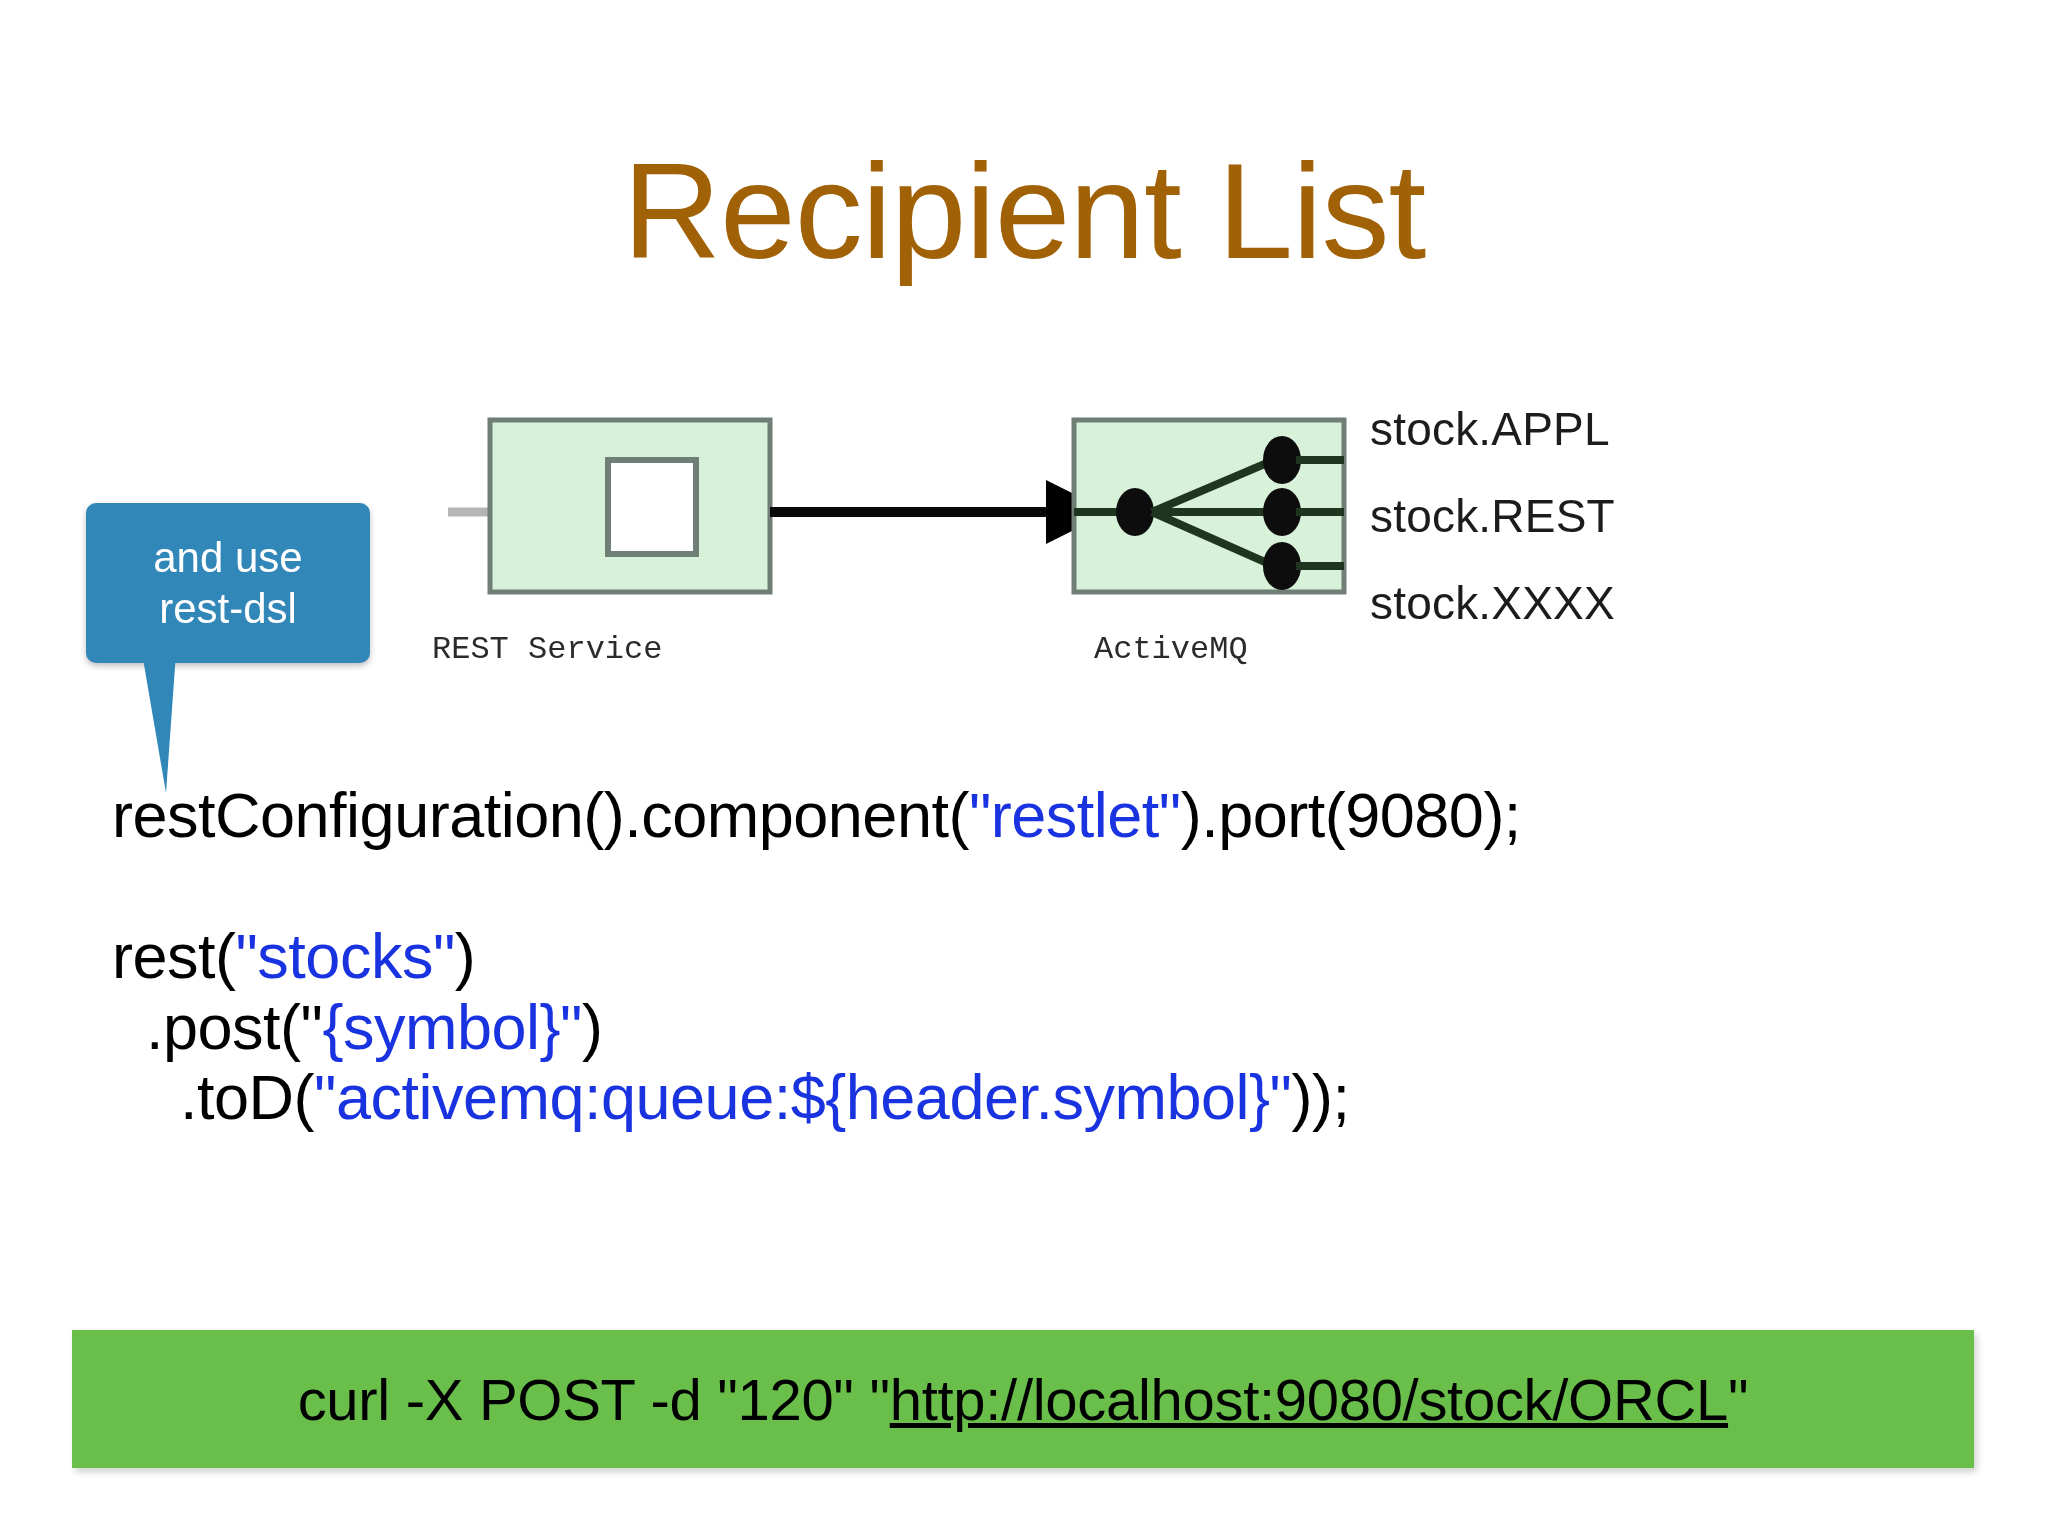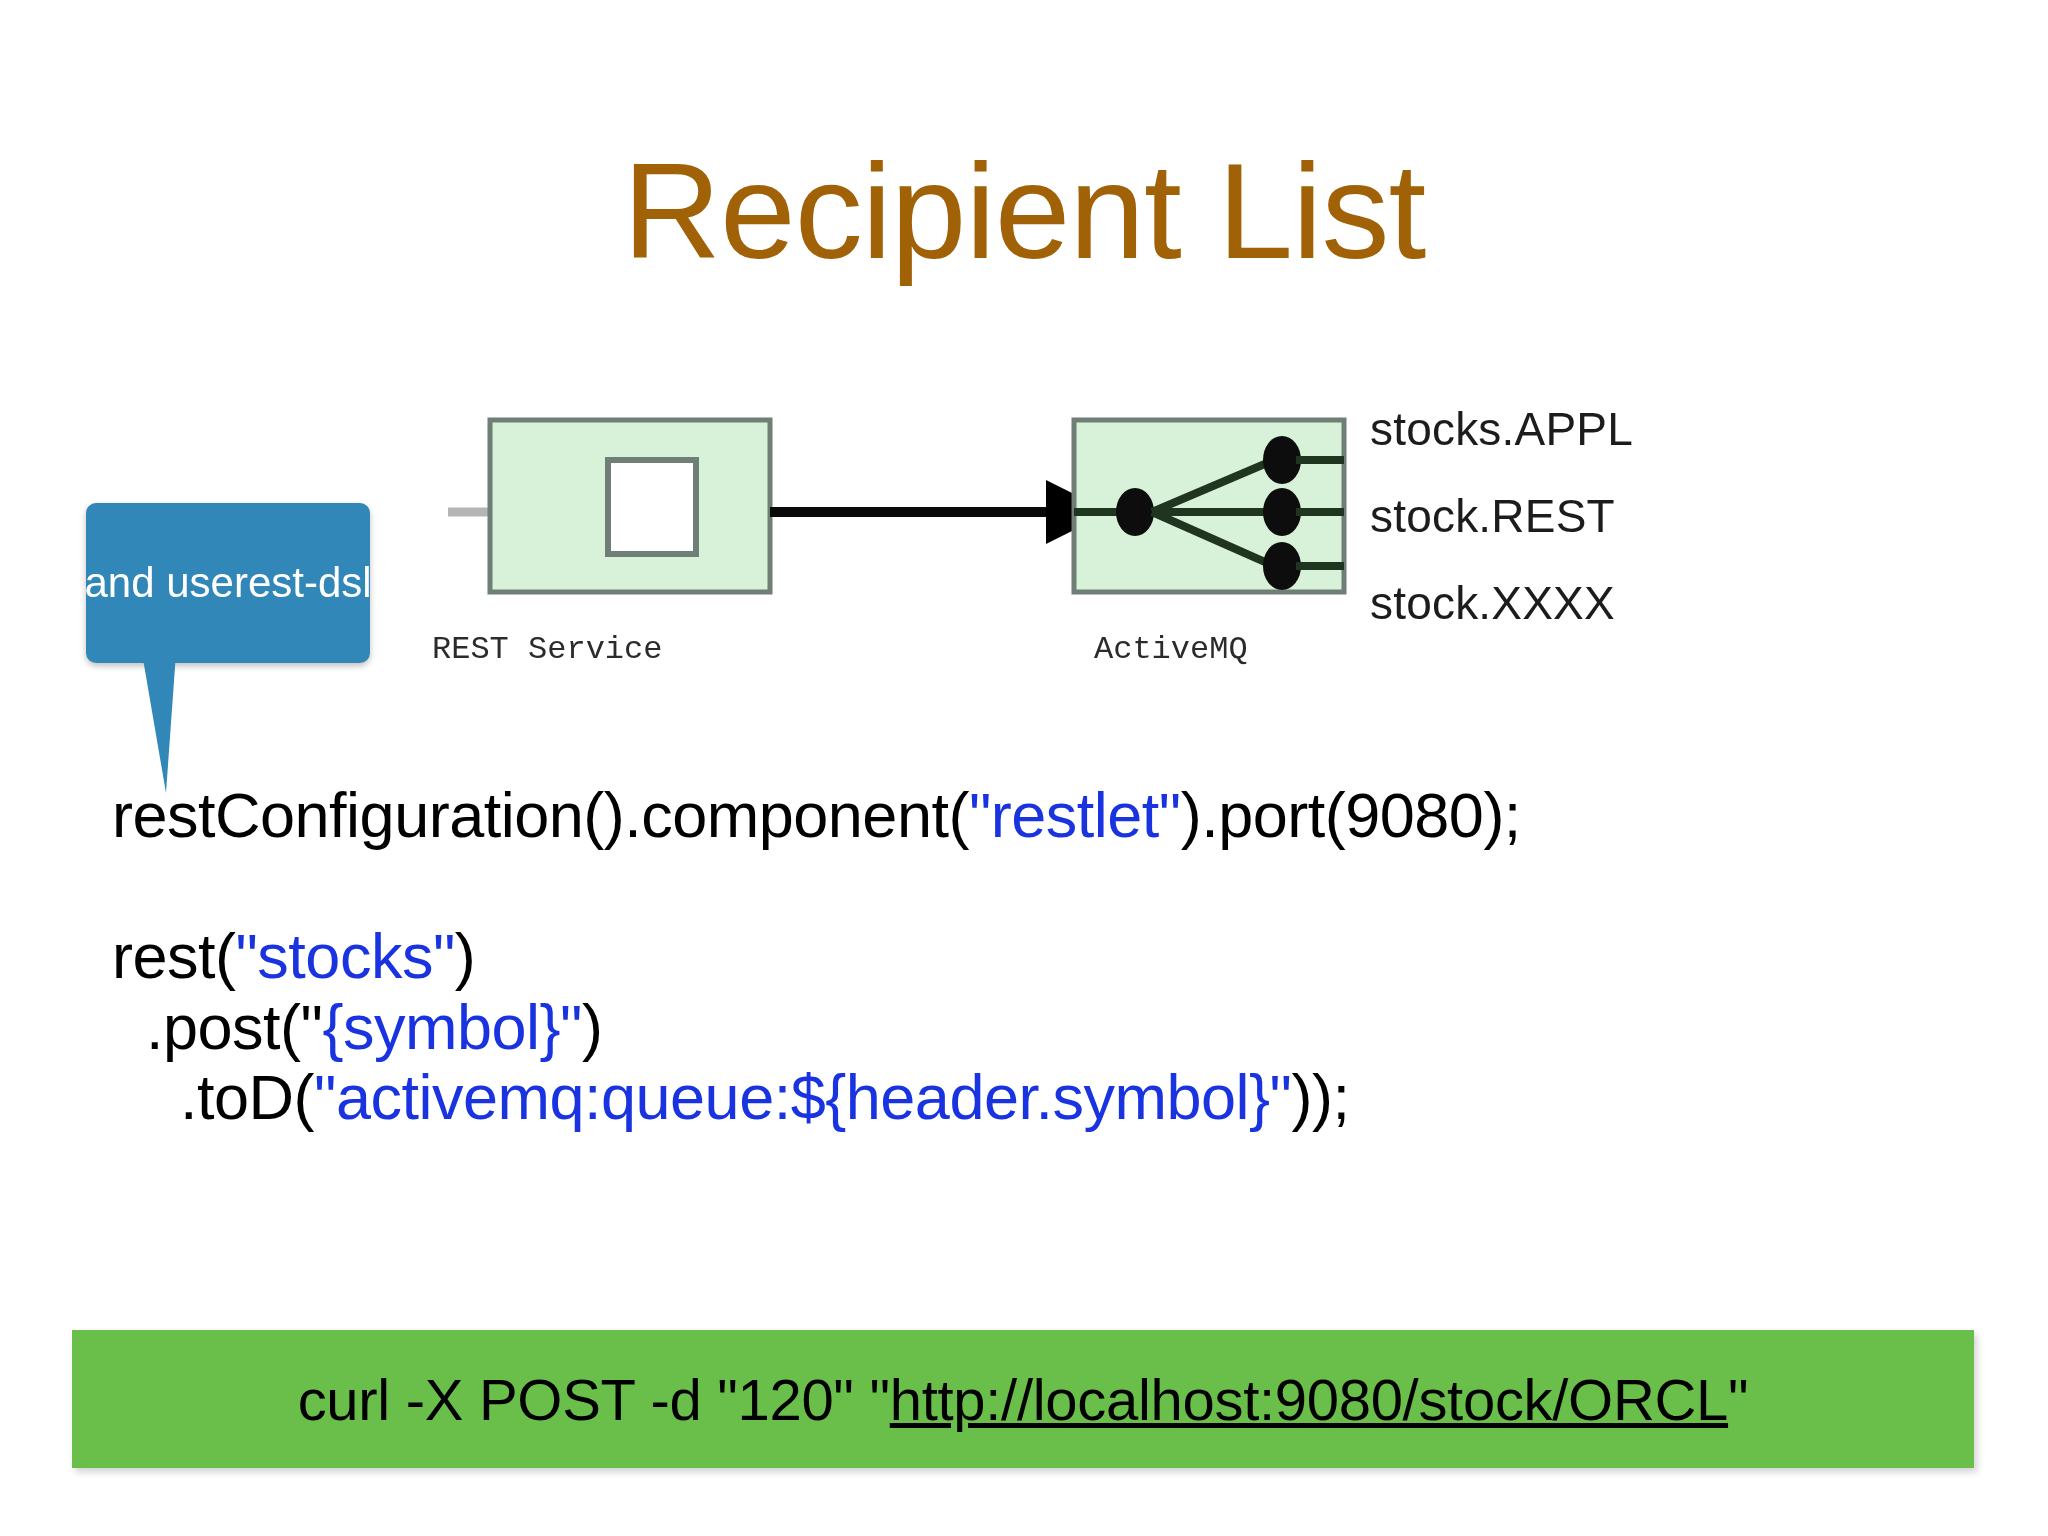--- a/index.html
+++ b/index.html
@@ -79,21 +79,21 @@
   #callout-body {
     position: absolute;
     left: 0;
     top: 0;
     width: 284px;
     height: 160px;
     background: #3287b9;
     border-radius: 10px;
     box-shadow: 0 3px 6px rgba(0,0,0,0.25);
     display: flex;
-    flex-direction: row;
+    flex-direction: column;
     align-items: center;
     justify-content: center;
   }
   .callout-line {
     font-family: "Liberation Sans", sans-serif;
     font-size: 42px;
     font-weight: 300;
     color: #ffffff;
     line-height: 1.22;
     white-space: nowrap;
@@ -188,21 +188,21 @@
 
       <line x1="1296" y1="460" x2="1344" y2="460" stroke="#20351f" stroke-width="8"></line>
       <line x1="1296" y1="512" x2="1344" y2="512" stroke="#20351f" stroke-width="8"></line>
       <line x1="1296" y1="566" x2="1344" y2="566" stroke="#20351f" stroke-width="8"></line>
     </g>
   </svg>
 
   <div class="diagram-label" id="label-rest-service">REST Service</div>
   <div class="diagram-label" id="label-activemq">ActiveMQ</div>
 
-  <div class="queue-label" id="queue-0">stocks.APPL</div>
+  <div class="queue-label" id="queue-0">stock.APPL</div>
   <div class="queue-label" id="queue-1">stock.REST</div>
   <div class="queue-label" id="queue-2">stock.XXXX</div>
 
   <div id="callout">
     <div id="callout-body">
       <div class="callout-line">and use</div>
       <div class="callout-line">rest-dsl</div>
     </div>
     <svg id="callout-tail" viewBox="0 0 60 140" xmlns="http://www.w3.org/2000/svg">
       <polygon points="0,0 34,0 24,140" fill="#3287b9"></polygon>

